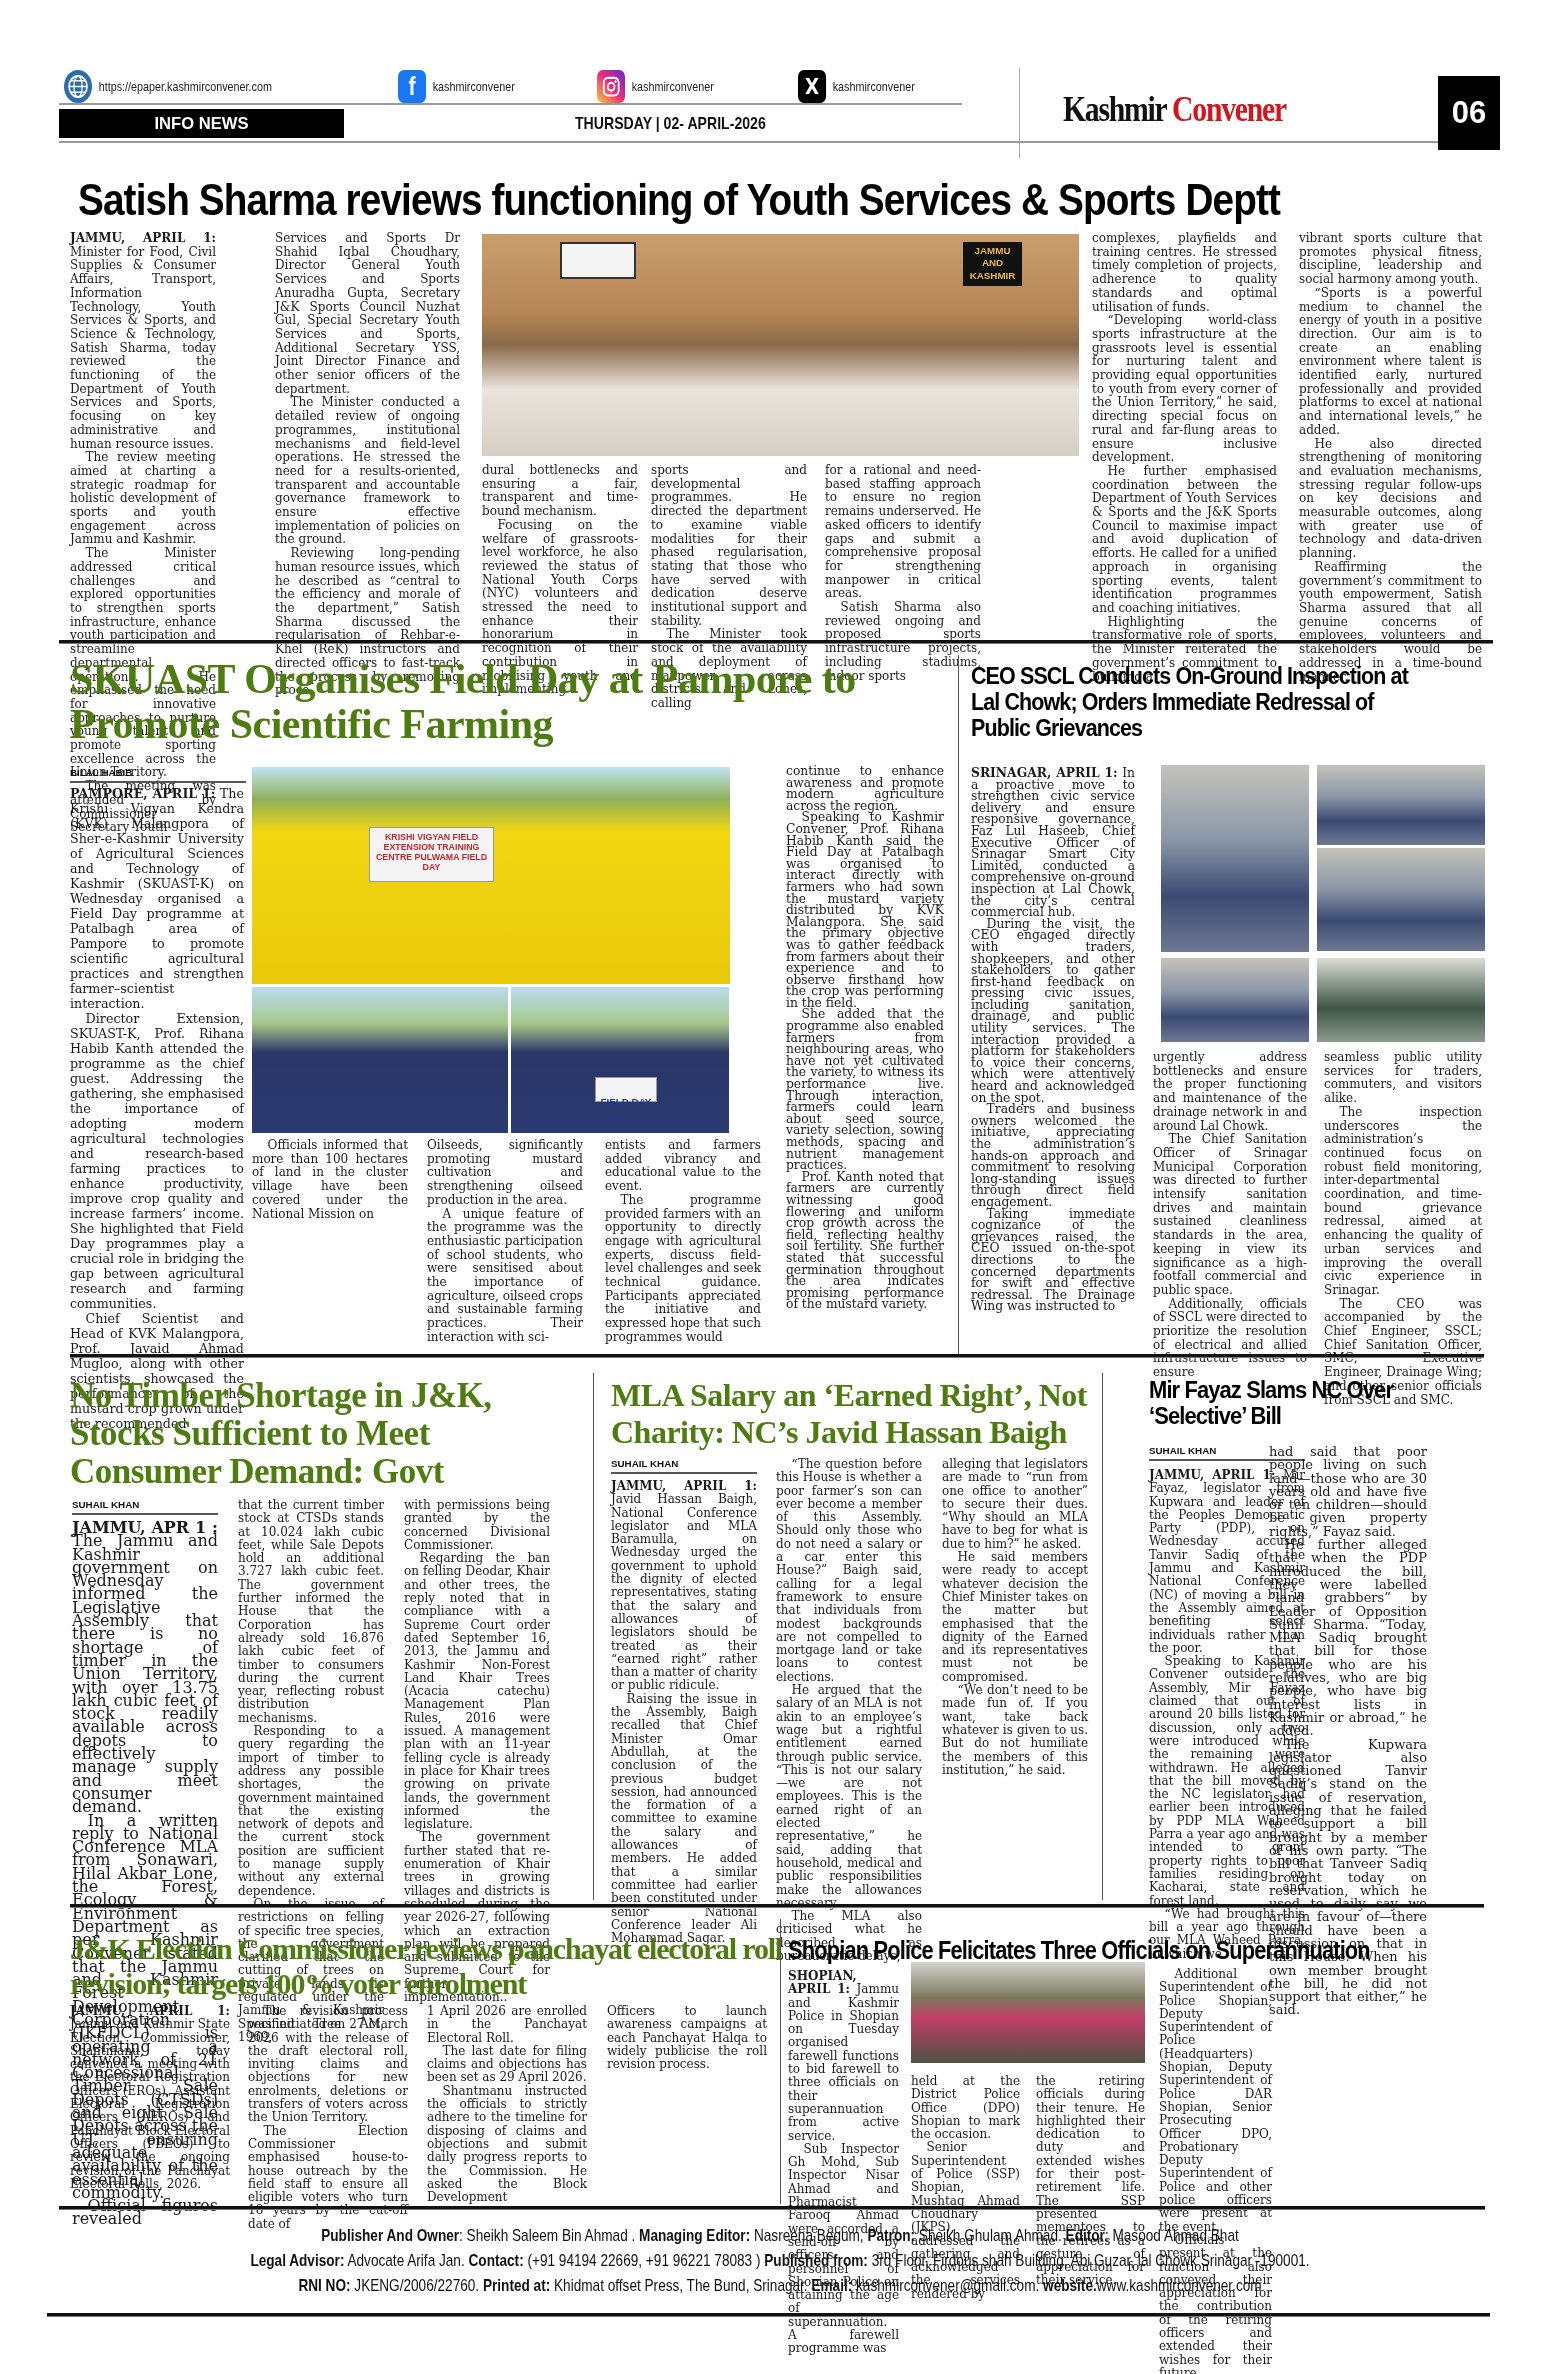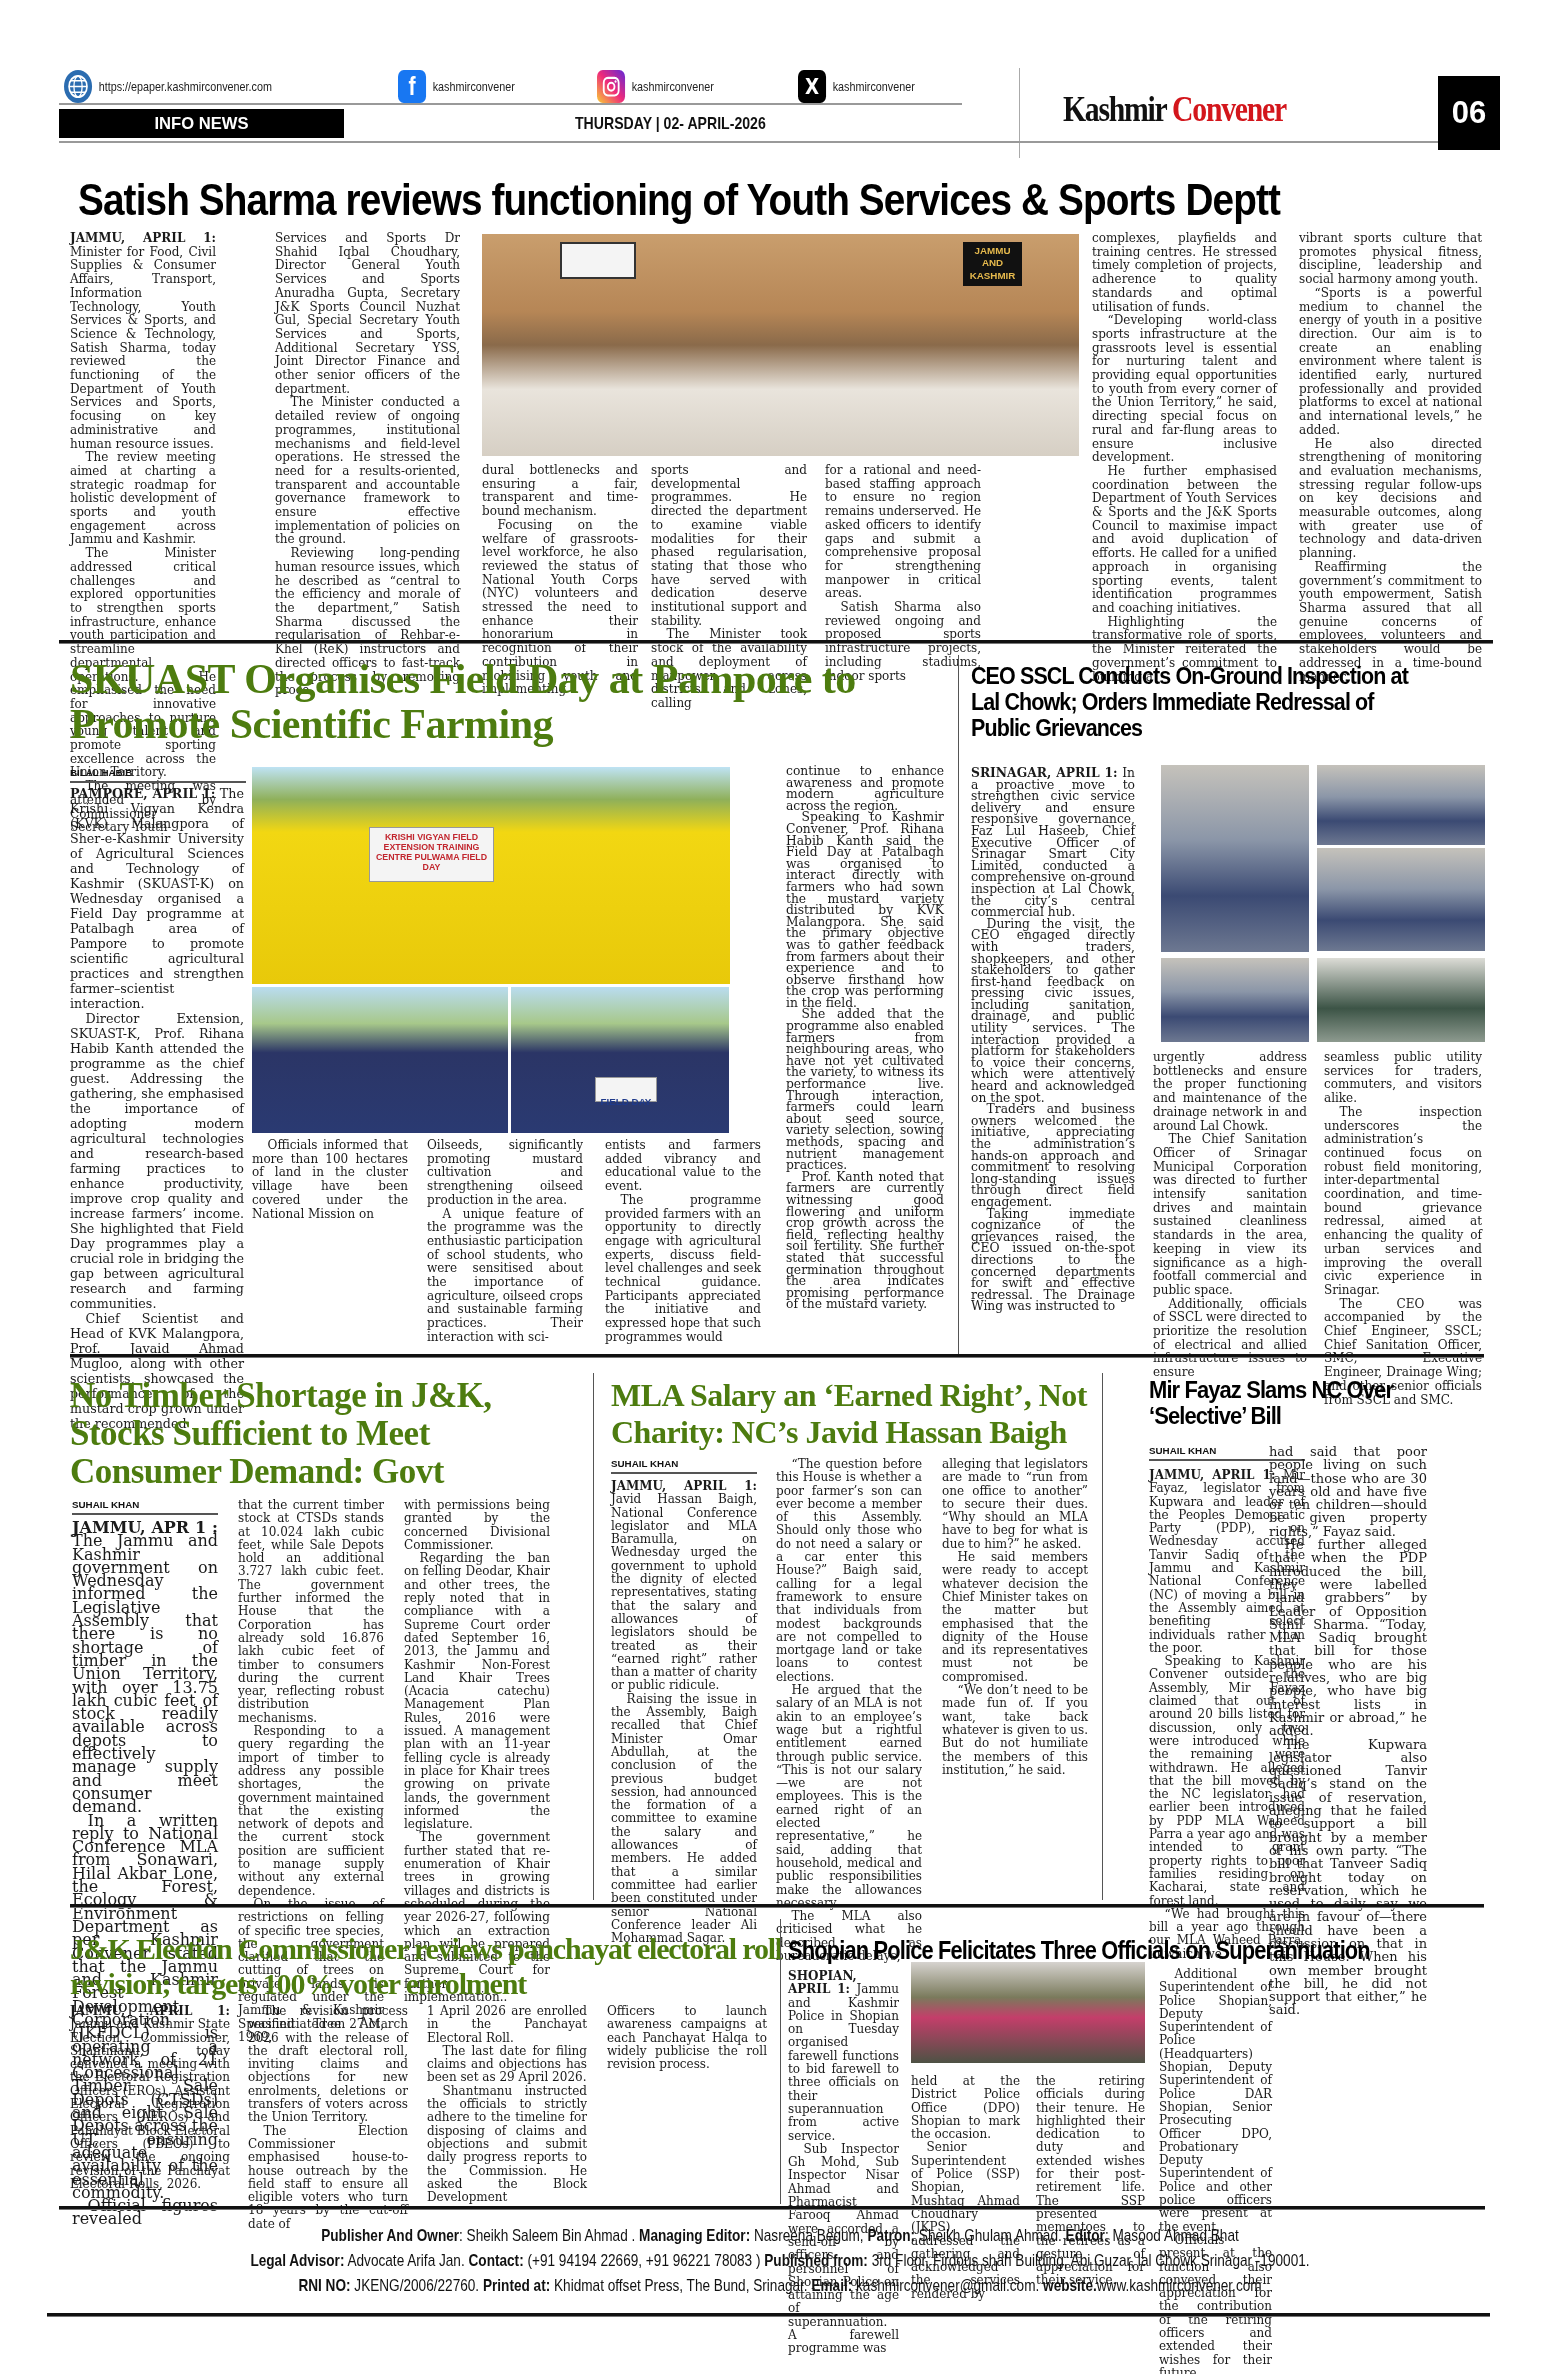--- a/index.html
+++ b/index.html
@@ -202,21 +202,21 @@
   <p class="first"><span class="dl">JAMMU, APRIL 1:</span> <span>Javid Hassan Baigh, National Conference legislator and MLA Baramulla, on Wednesday urged the government to uphold the dignity of elected representatives, stating that the salary and allowances of legislators should be treated as their “earned right” rather than a matter of charity or public ridicule.</span></p>
   <p>Raising the issue in the Assembly, Baigh recalled that Chief Minister Omar Abdullah, at the conclusion of the previous budget session, had announced the formation of a committee to examine the salary and allowances of members. He added that a similar committee had earlier been constituted under senior National Conference leader Ali Mohammad Sagar.</p>
 </div>
 <div class="col" style="left:776px;top:1458px;width:146px;font-size:12px;line-height:13.3px">
   <p>“The question before this House is whether a poor farmer’s son can ever become a member of this Assembly. Should only those who do not need a salary or a car enter this House?” Baigh said, calling for a legal framework to ensure that individuals from modest backgrounds are not compelled to mortgage land or take loans to contest elections.</p>
   <p>He argued that the salary of an MLA is not akin to an employee’s wage but a rightful entitlement earned through public service. “This is not our salary—we are not employees. This is the earned right of an elected representative,” he said, adding that household, medical and public responsibilities make the allowances necessary.</p>
   <p>The MLA also criticised what he described as bureaucratic delays,</p>
 </div>
 <div class="col" style="left:942px;top:1458px;width:146px;font-size:12px;line-height:13.3px">
   <p class="first">alleging that legislators are made to “run from one office to another” to secure their dues. “Why should an MLA have to beg for what is due to him?” he asked.</p>
-  <p>He said members were ready to accept whatever decision the Chief Minister takes on the matter but emphasised that the dignity of the House and its representatives must not be compromised.</p>
+  <p>He said members were ready to accept whatever decision the Chief Minister takes on the matter but emphasised that the dignity of the Earned and its representatives must not be compromised.</p>
   <p>“We don’t need to be made fun of. If you want, take back whatever is given to us. But do not humiliate the members of this institution,” he said.</p>
 </div>
 <div class="vrule" style="left:1102px;top:1373px;height:527px"></div>
 
 <h2 class="abs hl-sans" style="left:1149px;top:1377px;width:332px;font-size:24.4px;line-height:26px;transform:scaleX(.9);transform-origin:left">Mir Fayaz Slams NC Over ‘Selective’ Bill</h2>
 <div class="abs byline" style="left:1149px;top:1445px;width:156px;font-size:9.8px">SUHAIL KHAN</div>
 <div class="col" style="left:1149px;top:1469px;width:156px;font-size:12px;line-height:13.3px">
   <p class="first"><span class="dl">JAMMU, APRIL 1:</span> <span>Mir Fayaz, legislator from Kupwara and leader of the Peoples Democratic Party (PDP), on Wednesday accused Tanvir Sadiq of the Jammu and Kashmir National Conference (NC) of moving a bill in the Assembly aimed at benefiting select individuals rather than the poor.</span></p>
   <p>Speaking to Kashmir Convener outside the Assembly, Mir Fayaz claimed that out of around 20 bills listed for discussion, only two were introduced while the remaining were withdrawn. He alleged that the bill moved by the NC legislator had earlier been introduced by PDP MLA Waheed Parra a year ago and was intended to grant property rights to poor families residing on Kacharai, state and forest land.</p>
   <p>“We had brought this bill a year ago through our MLA Waheed Parra, in which we</p>

